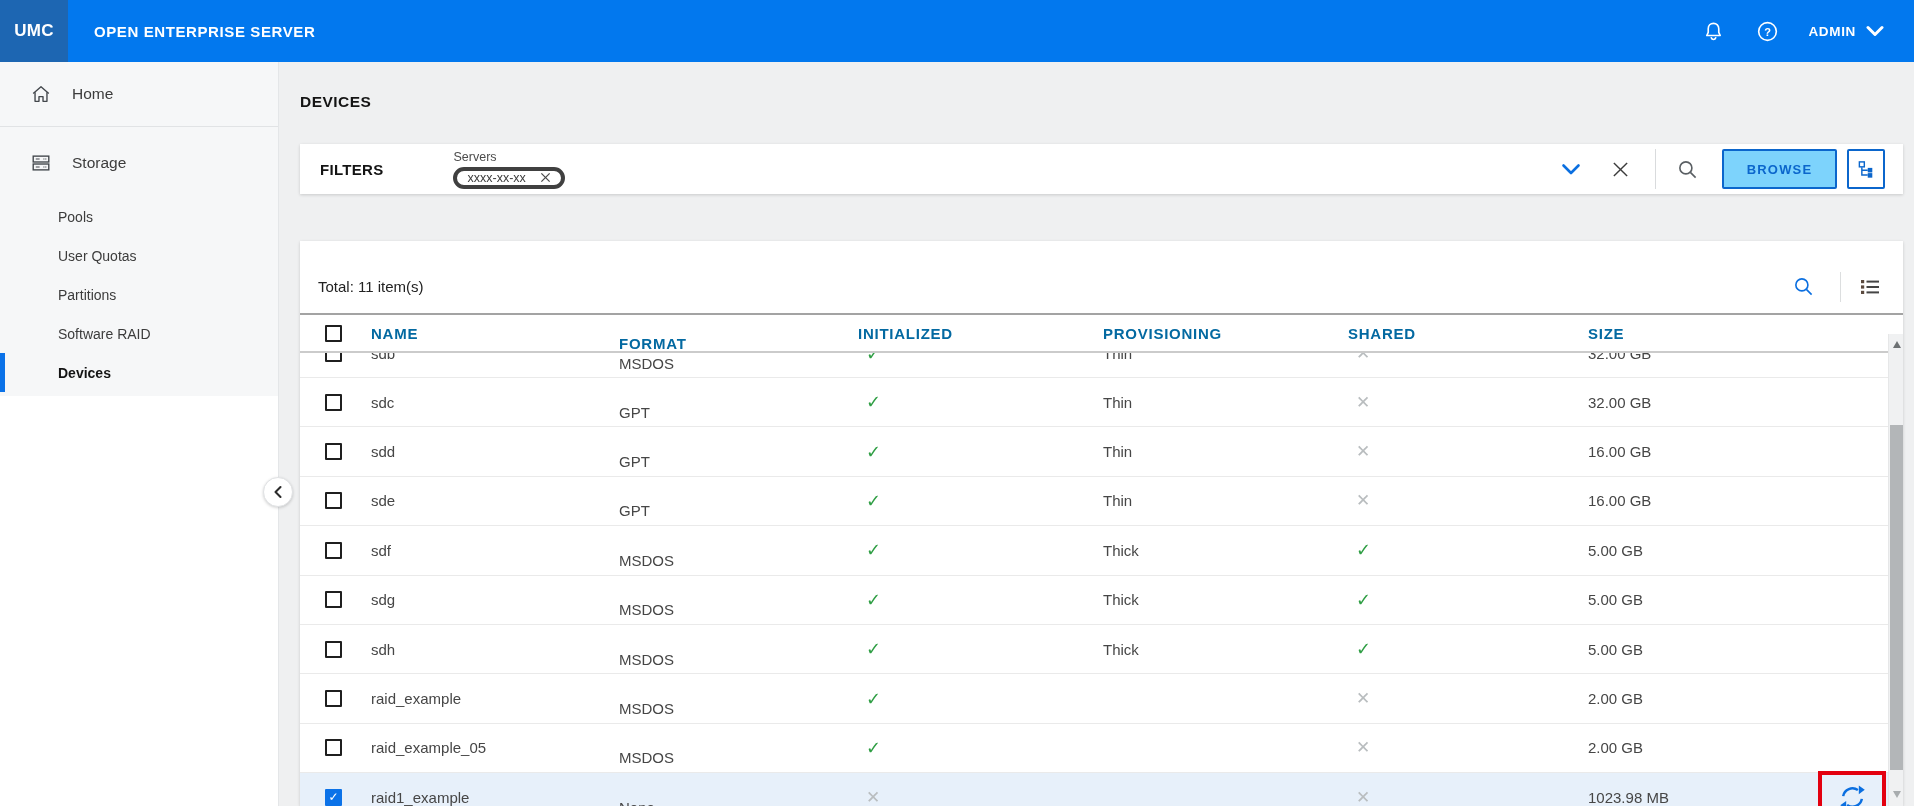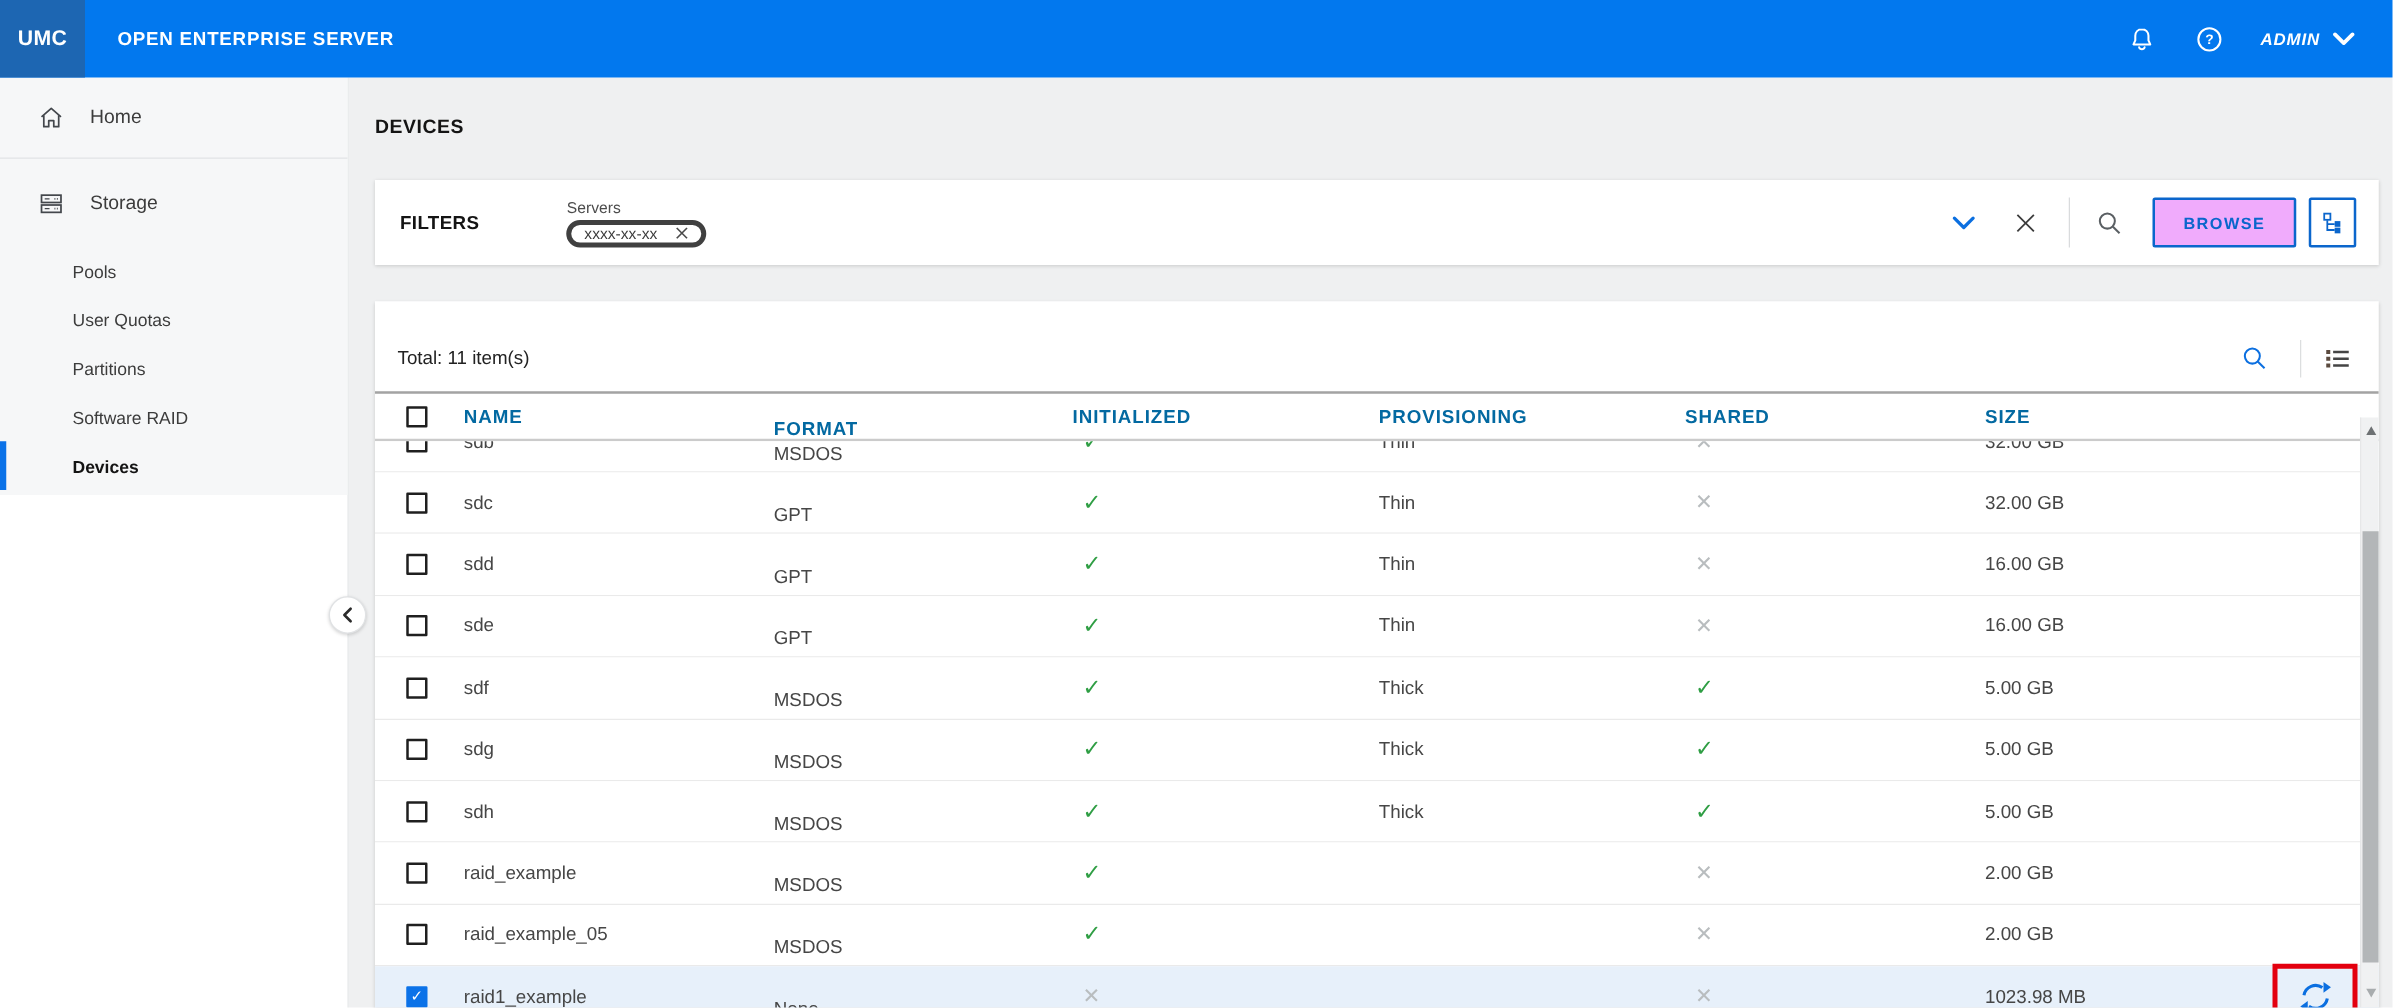--- a/index.html
+++ b/index.html
@@ -13,21 +13,21 @@
   .umc-block { width:68px; height:62px; background:#1d66b2; display:flex;
     align-items:center; justify-content:center; color:#fff; font-weight:bold;
     font-size:17px; letter-spacing:.02em; }
   .product { color:#fff; font-weight:bold; font-size:15px; letter-spacing:.04em;
     margin-left:26px; }
   .topbar-right { margin-left:auto; display:flex; align-items:center;
     gap:28px; padding-right:30px; }
   .tb-icon-btn { width:26px; height:26px; display:flex; align-items:center;
     justify-content:center; cursor:pointer; }
   .admin { display:flex; align-items:center; gap:10px; color:#fff;
-    font-weight:bold; font-size:13.5px; letter-spacing:.05em; cursor:pointer;font-style:italic; }
+    font-weight:bold; font-size:13.5px; letter-spacing:.05em; cursor:pointer; }
 
   
   .sidebar { position:absolute; left:0; top:62px; width:279px; bottom:0;
     background:#fff; border-right:1px solid #e4e6e8; z-index:20; }
   .nav-block { background:#f6f7f8; padding-bottom:4px; }
   .home-item { height:65px; display:flex; align-items:center; gap:20px;
     padding-left:30px; border-bottom:1px solid #e1e3e5; font-size:15.5px;
     color:#3c3c3c; cursor:pointer; }
   .section-row { margin-top:14px; height:44px; display:flex; align-items:center;
     gap:20px; padding-left:30px; font-size:15.5px; color:#3c3c3c; cursor:pointer; }
@@ -45,35 +45,35 @@
   
   .main { position:absolute; left:279px; top:62px; right:0; bottom:0;
     background:#eff0f1; }
   .page-title { position:absolute; left:21px; top:31px; font-size:15.5px;
     font-weight:bold; color:#141414; letter-spacing:.03em; }
 
   .card { position:absolute; left:21px; width:1603px; background:#fff;
     box-shadow:0 1px 3px rgba(0,0,0,.16); }
 
   
-  .filters-card { top:82px; height:68px; }
+  .filters-card { top:82px; height:50px; }
   .filters-inner { display:flex; align-items:center; height:100%;
     padding:0 18px 0 20px; }
   .filters-label { font-size:15px; font-weight:bold; color:#141414;
     letter-spacing:.02em; }
   .filter-field { margin-left:70px; display:flex; flex-direction:column; }
   .filter-field-label { font-size:12.5px; color:#4c4c4c; margin-bottom:3px; }
   .chip { display:inline-flex; align-items:center; height:22px;
     border:4px solid #404040; border-radius:11px; padding:0 10px; gap:14px;
     font-size:12.5px; color:#3c3c3c; background:#fff; width:max-content; }
   .chip .x { cursor:pointer; display:flex; }
   .f-controls { margin-left:auto; display:flex; align-items:center; }
   .icon-btn { display:flex; align-items:center; justify-content:center; cursor:pointer; }
   .vdivider { width:1px; height:40px; background:#d9dbdd; }
-  .browse-btn { width:115px; height:40px; border:2px solid #0b66cc; background:#f0abfc;
+  .browse-btn { width:115px; height:40px; border:2px solid #0b66cc; background:#7dd3fc;
     color:#0b66cc; font-weight:bold; font-size:13px; letter-spacing:.09em;
     display:flex; align-items:center; justify-content:center; cursor:pointer;
     border-radius:2px; font-family:inherit; }
   .tree-btn { width:38px; height:40px; border:2px solid #0b66cc; background:#fff;
     display:flex; align-items:center; justify-content:center; cursor:pointer;
     border-radius:2px; }
 
   
   .table-card { top:179px; height:565px; overflow:hidden; }
   .toolbar { height:55px; display:flex; align-items:center;

